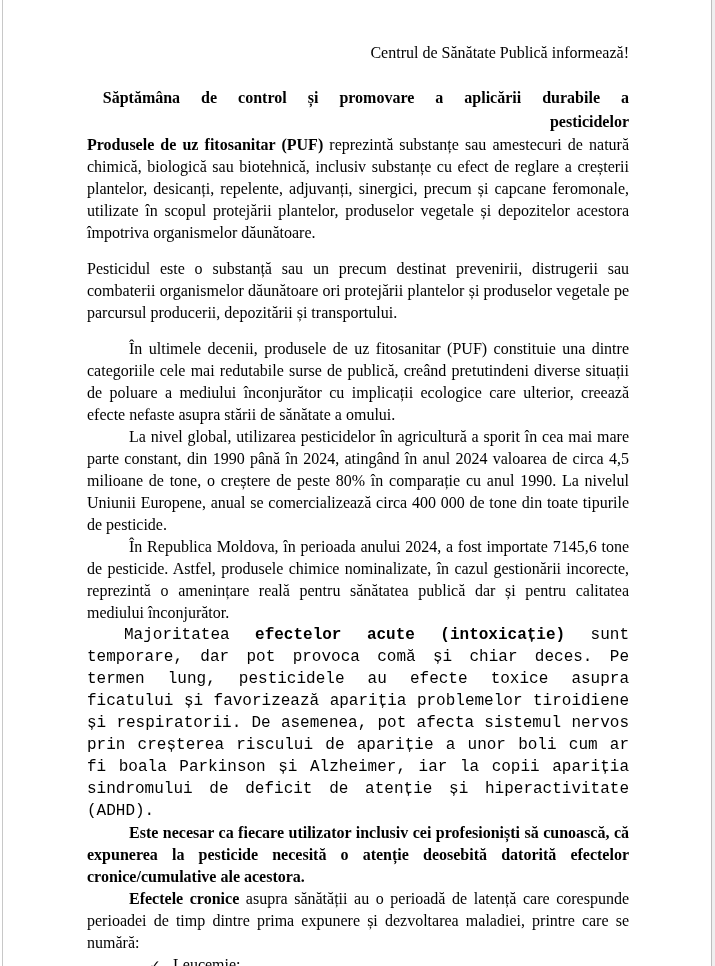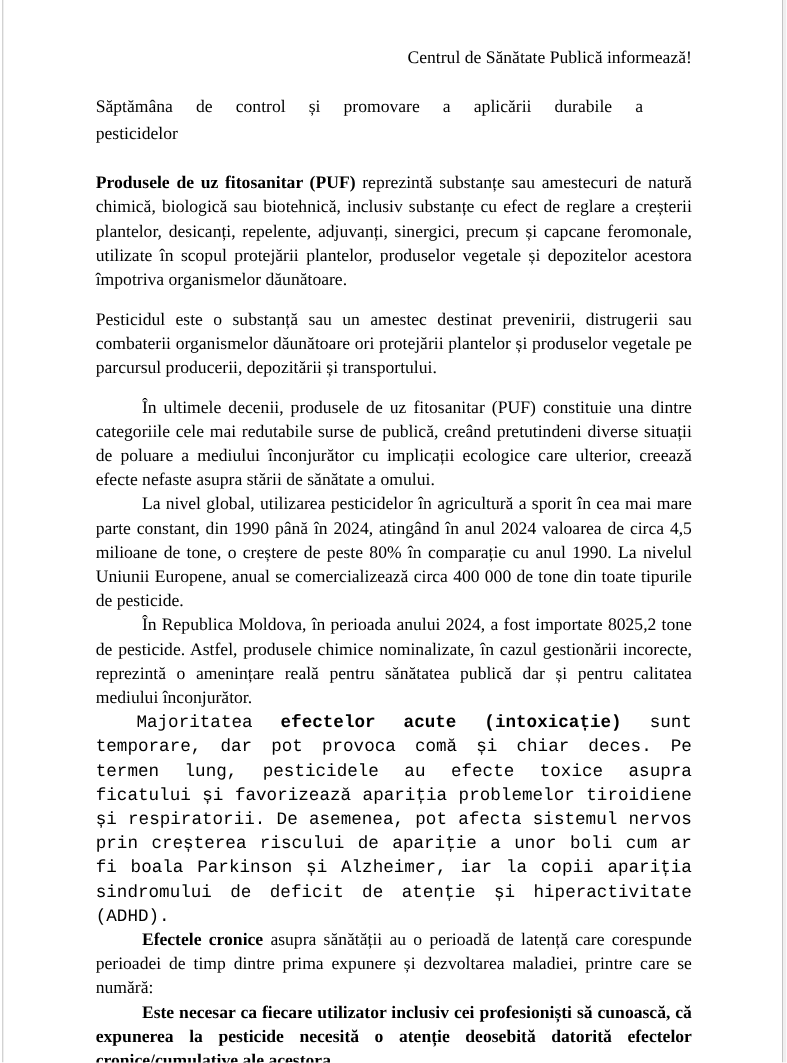--- a/index.html
+++ b/index.html
@@ -43,24 +43,23 @@
     }
     p {
       margin: 0;
       text-align: justify;
     }
     .header-line {
       margin-bottom: 22px;
       text-align: right;
     }
     .doc-title {
-      font-weight: normal;
-      margin-bottom: 22px;
+      font-weight: bold;
       word-spacing: 17px;
-      text-align: left;
+      text-align: right;
       line-height: 24px;
     }
     .para-gap-lg { margin-bottom: 14px; }
     .indent { text-indent: 42px; }
     .indent-sm { text-indent: 37px; font-family: Liberation Mono, monospace; }
     .bold { font-weight: bold; }
     .bold-para { font-weight: bold; }
     ul.checklist {
       list-style: none;
       margin: 0;
@@ -86,33 +85,33 @@
 <div class="right-gutter"></div>
 
 <div class="page">
 
   <p class="header-line">Centrul de Sănătate Publică informează!</p>
 
   <p class="doc-title"><span>Săptămâna de control și promovare a aplicării durabile a pesticidelor</span></p>
 
   <p class="para-gap-lg"><span class="bold">Produsele de uz fitosanitar (PUF)</span><span> reprezintă substanțe sau amestecuri de natură chimică, biologică sau biotehnică, inclusiv substanțe cu efect de reglare a creșterii plantelor, desicanți, repelente, adjuvanți, sinergici, precum și capcane feromonale, utilizate în scopul protejării plantelor, produselor vegetale și depozitelor acestora împotriva organismelor dăunătoare.</span></p>
 
-  <p class="para-gap-lg">Pesticidul este o substanță sau un amestec destinat prevenirii, distrugerii sau combaterii organismelor dăunătoare ori protejării plantelor și produselor vegetale pe parcursul producerii, depozitării și transportului.</p>
+  <p class="para-gap-lg">Pesticidul este o substanță sau un precum destinat prevenirii, distrugerii sau combaterii organismelor dăunătoare ori protejării plantelor și produselor vegetale pe parcursul producerii, depozitării și transportului.</p>
 
   <p class="indent">În ultimele decenii, produsele de uz fitosanitar (PUF) constituie una dintre categoriile cele mai redutabile surse de publică, creând pretutindeni diverse situații de poluare a mediului înconjurător cu implicații ecologice care ulterior, creează efecte nefaste asupra stării de sănătate a omului.</p>
 
   <p class="indent">La nivel global, utilizarea pesticidelor în agricultură a sporit în cea mai mare parte constant, din 1990 până în 2024, atingând în anul 2024 valoarea de circa 4,5 milioane de tone, o creștere de peste 80% în comparație cu anul 1990. La nivelul Uniunii Europene, anual se comercializează circa 400 000 de tone din toate tipurile de pesticide.</p>
 
-  <p class="indent">În Republica Moldova, în perioada anului 2024, a fost importate 8025,2 tone de pesticide. Astfel, produsele chimice nominalizate, în cazul gestionării incorecte, reprezintă o amenințare reală pentru sănătatea publică dar și pentru calitatea mediului înconjurător.</p>
+  <p class="indent">În Republica Moldova, în perioada anului 2024, a fost importate 7145,6 tone de pesticide. Astfel, produsele chimice nominalizate, în cazul gestionării incorecte, reprezintă o amenințare reală pentru sănătatea publică dar și pentru calitatea mediului înconjurător.</p>
 
   <p class="indent-sm"><span>Majoritatea </span><span class="bold">efectelor acute (intoxicație)</span><span> sunt temporare, dar pot provoca comă și chiar deces. Pe termen lung, pesticidele au efecte toxice asupra ficatului și favorizează apariția problemelor tiroidiene și respiratorii. De asemenea, pot afecta sistemul nervos prin creșterea riscului de apariție a unor boli cum ar fi boala  Parkinson și Alzheimer, iar la copii apariția sindromului de deficit de atenție și hiperactivitate (ADHD).</span></p>
 
+  <p class="indent bold-para">Este necesar ca fiecare utilizator inclusiv cei profesioniști să cunoască, că  expunerea la pesticide necesită o atenție deosebită datorită efectelor cronice/cumulative ale acestora.</p>
+
   <p class="indent"><span class="bold">Efectele cronice</span><span> asupra sănătății au o perioadă de latență care corespunde perioadei de timp dintre prima expunere și dezvoltarea maladiei, printre care se numără:</span></p>
-
-  <p class="indent bold-para">Este necesar ca fiecare utilizator inclusiv cei profesioniști să cunoască, că  expunerea la pesticide necesită o atenție deosebită datorită efectelor cronice/cumulative ale acestora.</p>
 
   <ul class="checklist">
     <li>
       <span class="check-icon">✓</span>
       <span>Leucemie;</span>
     </li>
     <li>
       <span class="check-icon">✓</span>
       <span>Uniunii;</span>
     </li>

